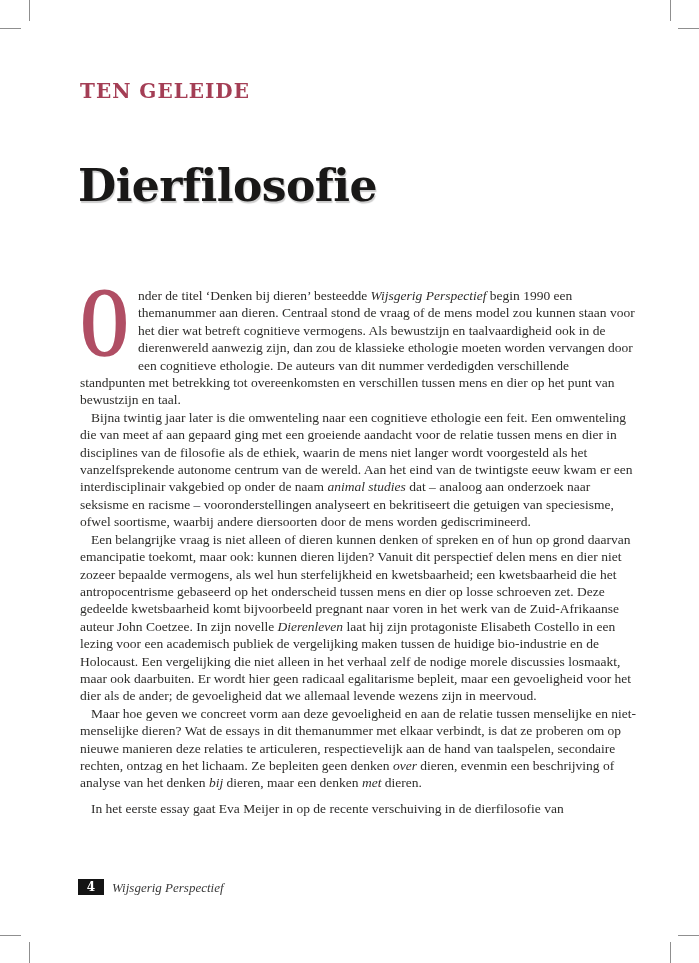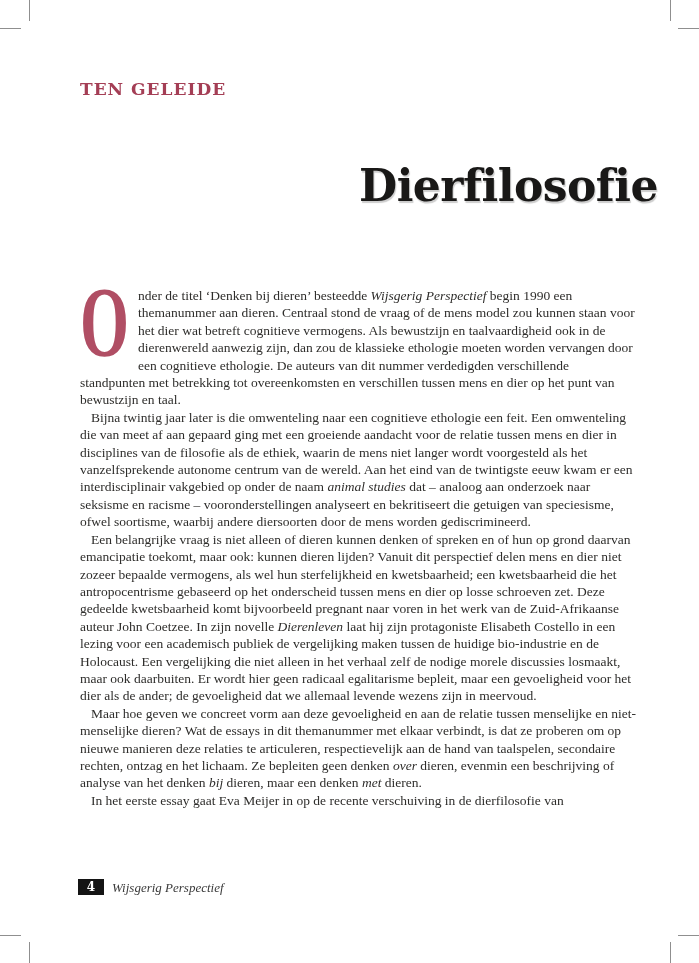--- a/index.html
+++ b/index.html
@@ -23,40 +23,40 @@
   .crop.tr-v{left:670px;top:0;width:1px;height:21px;}
   .crop.tr-h{left:678px;top:28px;width:21px;height:1px;}
   .crop.bl-h{left:0;top:935px;width:21px;height:1px;}
   .crop.bl-v{left:29px;top:942px;width:1px;height:21px;}
   .crop.br-h{left:678px;top:935px;width:21px;height:1px;}
   .crop.br-v{left:670px;top:942px;width:1px;height:21px;}
   
   .kicker{
     position:absolute;left:80px;top:79px;
     font-family:"DejaVu Serif",serif;font-weight:bold;
-    font-size:17px;letter-spacing:1px;color:var(--accent-red);text-align:right;
+    font-size:20px;letter-spacing:1px;color:var(--accent-red);text-align:right;
   }
   
   .title{
     position:absolute;left:78px;top:161px;width:580px;
     font-family:"DejaVu Serif",serif;font-weight:bold;
     font-size:44px;line-height:50px;letter-spacing:-0.5px;
     color:var(--title-ink);
     text-shadow:1px 2px 1px rgba(0,0,0,0.20);
   }
   .title .tline{display:block;}
   
   .body-text{
     position:absolute;left:80px;top:287px;width:556px;
     font-size:13.5px;line-height:17.4px;color:var(--body-text);
     text-align:left;
   }
   .body-text p{margin:0;padding:0;}
   .body-text p.indent{text-indent:11px;}
-  .body-text p.nowrap{white-space:nowrap;}
+  .body-text p.nowrap{white-space:nowrap;margin-top:8px;}
   .body-text em{font-style:italic;}
   .dropcap{
     float:left;display:block;width:52px;height:70px;margin:2px 6px 0 0;
     font-family:"Liberation Serif",serif;font-weight:bold;
     font-size:100px;line-height:66px;color:var(--dropcap-rose);
     transform:scaleX(0.63);transform-origin:0 50%;
   }
   
   .footer{position:absolute;left:78px;top:878px;height:17px;}
   .page-badge{
@@ -79,21 +79,21 @@
   <div class="crop tl-h"></div>
   <div class="crop tr-v"></div>
   <div class="crop tr-h"></div>
   <div class="crop bl-h"></div>
   <div class="crop bl-v"></div>
   <div class="crop br-h"></div>
   <div class="crop br-v"></div>
 
   <div class="kicker">TEN GELEIDE</div>
 
-  <h1 class="title" style="margin:0;text-align:right;">
+  <h1 class="title" style="margin:0;">
     <span class="tline">Dierfilosofie</span>
   </h1>
 
   <div class="body-text">
       <p class=""><span class="dropcap">O</span><span>nder de titel ‘Denken bij dieren’ besteedde </span><em>Wijsgerig Perspectief</em><span> begin 1990 een themanummer aan dieren. Centraal stond de vraag of de mens model zou kunnen staan voor het dier wat betreft cognitieve vermogens. Als bewustzijn en taalvaardigheid ook in de dierenwereld aanwezig zijn, dan zou de klassieke ethologie moeten worden vervangen door een cognitieve ethologie. De auteurs van dit nummer verdedigden verschillende standpunten met betrekking tot overeenkomsten en verschillen tussen mens en dier op het punt van bewustzijn en taal.</span></p>
       <p class="indent"><span>Bijna twintig jaar later is die omwenteling naar een cognitieve ethologie een feit. Een omwenteling die van meet af aan gepaard ging met een groeiende aandacht voor de relatie tussen mens en dier in disciplines van de filosofie als de ethiek, waarin de mens niet langer wordt voorgesteld als het vanzelfsprekende autonome centrum van de wereld. Aan het eind van de twintigste eeuw kwam er een interdisciplinair vakgebied op onder de naam </span><em>animal studies</em><span> dat – analoog aan onderzoek naar seksisme en racisme – vooronderstellingen analyseert en bekritiseert die getuigen van speciesisme, ofwel soortisme, waarbij andere diersoorten door de mens worden gediscrimineerd.</span></p>
       <p class="indent"><span>Een belangrijke vraag is niet alleen of dieren kunnen denken of spreken en of hun op grond daarvan emancipatie toekomt, maar ook: kunnen dieren lijden? Vanuit dit perspectief delen mens en dier niet zozeer bepaalde vermogens, als wel hun sterfelijkheid en kwetsbaarheid; een kwetsbaarheid die het antropocentrisme gebaseerd op het onderscheid tussen mens en dier op losse schroeven zet. Deze gedeelde kwetsbaarheid komt bijvoorbeeld pregnant naar voren in het werk van de Zuid-Afrikaanse auteur John Coetzee. In zijn novelle </span><em>Dierenleven</em><span> laat hij zijn protagoniste Elisabeth Costello in een lezing voor een academisch publiek de vergelijking maken tussen de huidige bio-industrie en de Holocaust. Een vergelijking die niet alleen in het verhaal zelf de nodige morele discussies losmaakt, maar ook daarbuiten. Er wordt hier geen radicaal egalitarisme bepleit, maar een gevoeligheid voor het dier als de ander; de gevoeligheid dat we allemaal levende wezens zijn in meervoud.</span></p>
       <p class="indent"><span>Maar hoe geven we concreet vorm aan deze gevoeligheid en aan de relatie tussen menselijke en niet-menselijke dieren? Wat de essays in dit themanummer met elkaar verbindt, is dat ze proberen om op nieuwe manieren deze relaties te articuleren, respectievelijk aan de hand van taalspelen, secondaire rechten, ontzag en het lichaam. Ze bepleiten geen denken </span><em>over</em><span> dieren, evenmin een beschrijving of analyse van het denken </span><em>bij</em><span> dieren, maar een denken </span><em>met</em><span> dieren.</span></p>
       <p class="indent nowrap"><span>In het eerste essay gaat Eva Meijer in op de recente verschuiving in de dierfilosofie van</span></p>
     </div>

